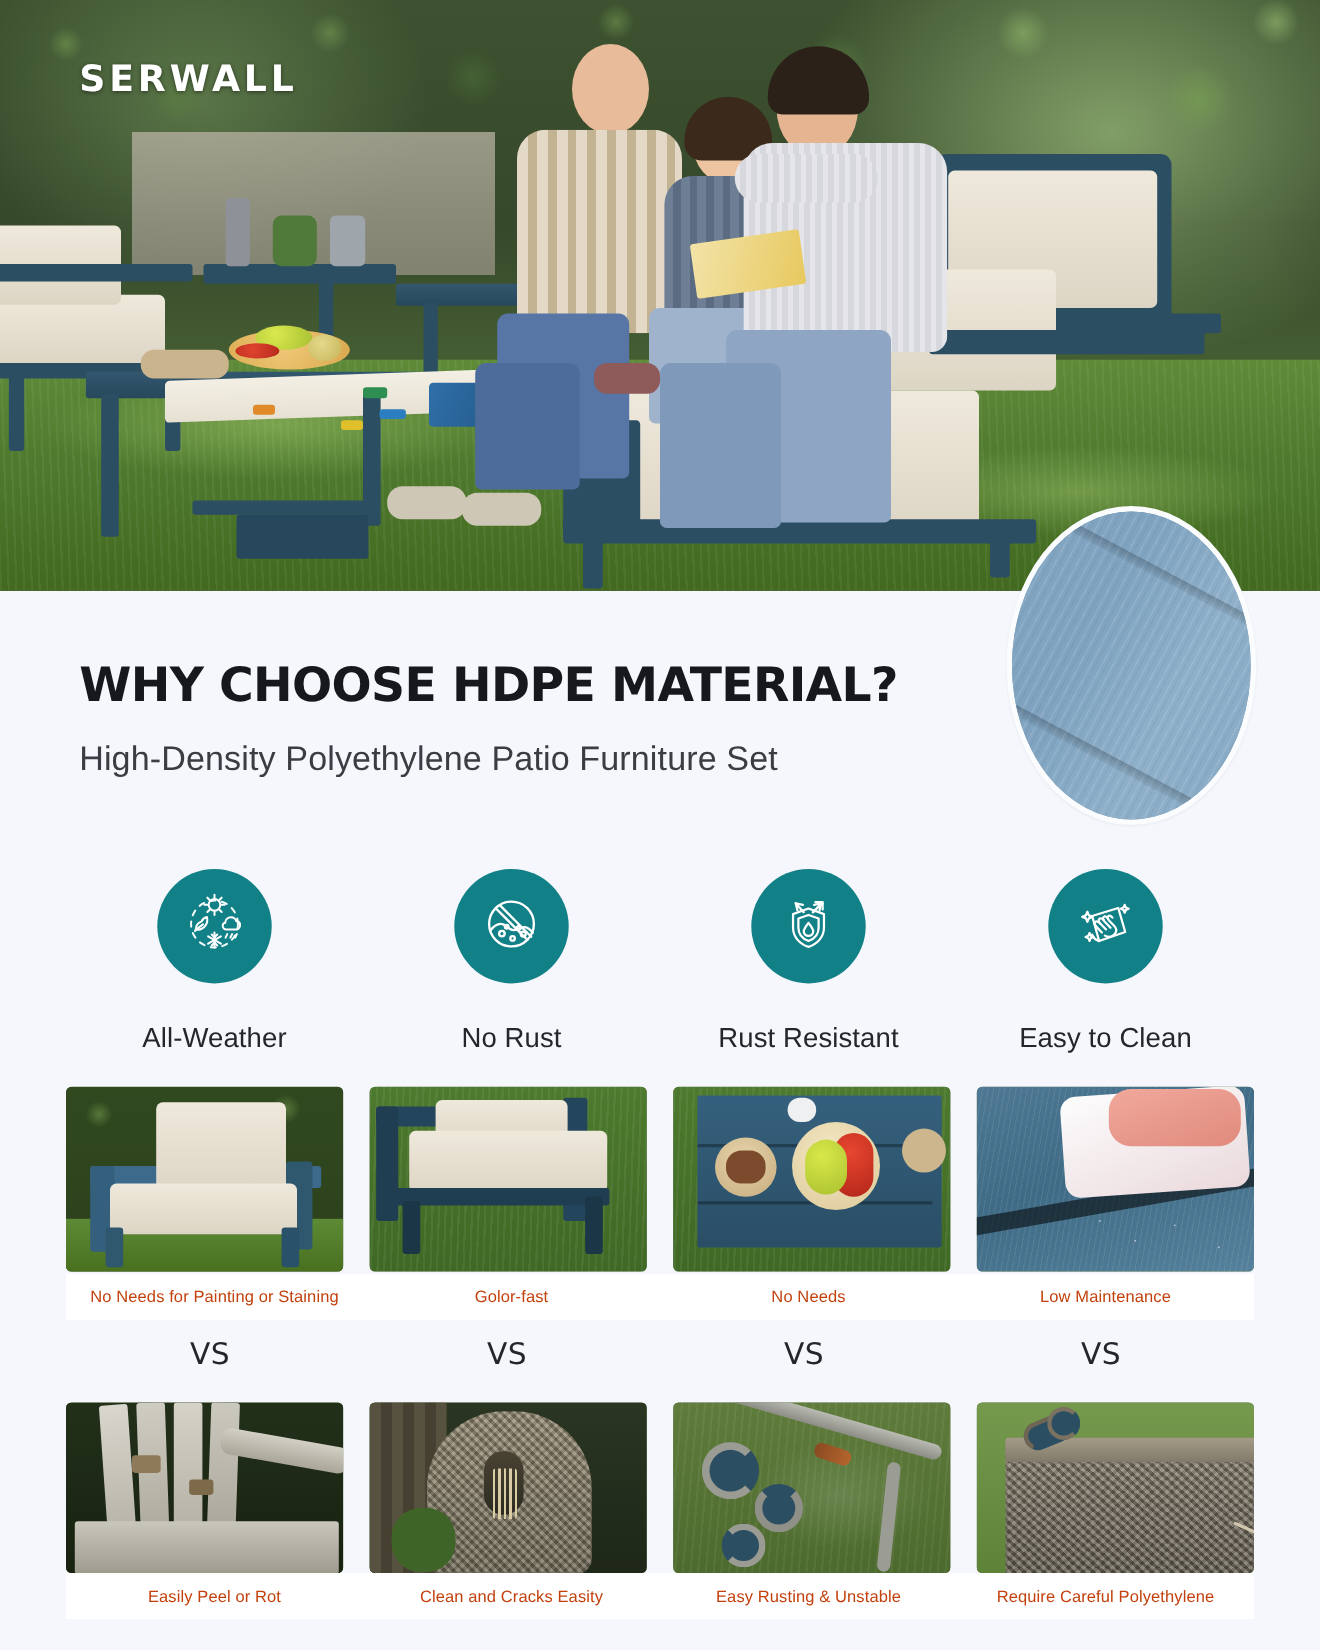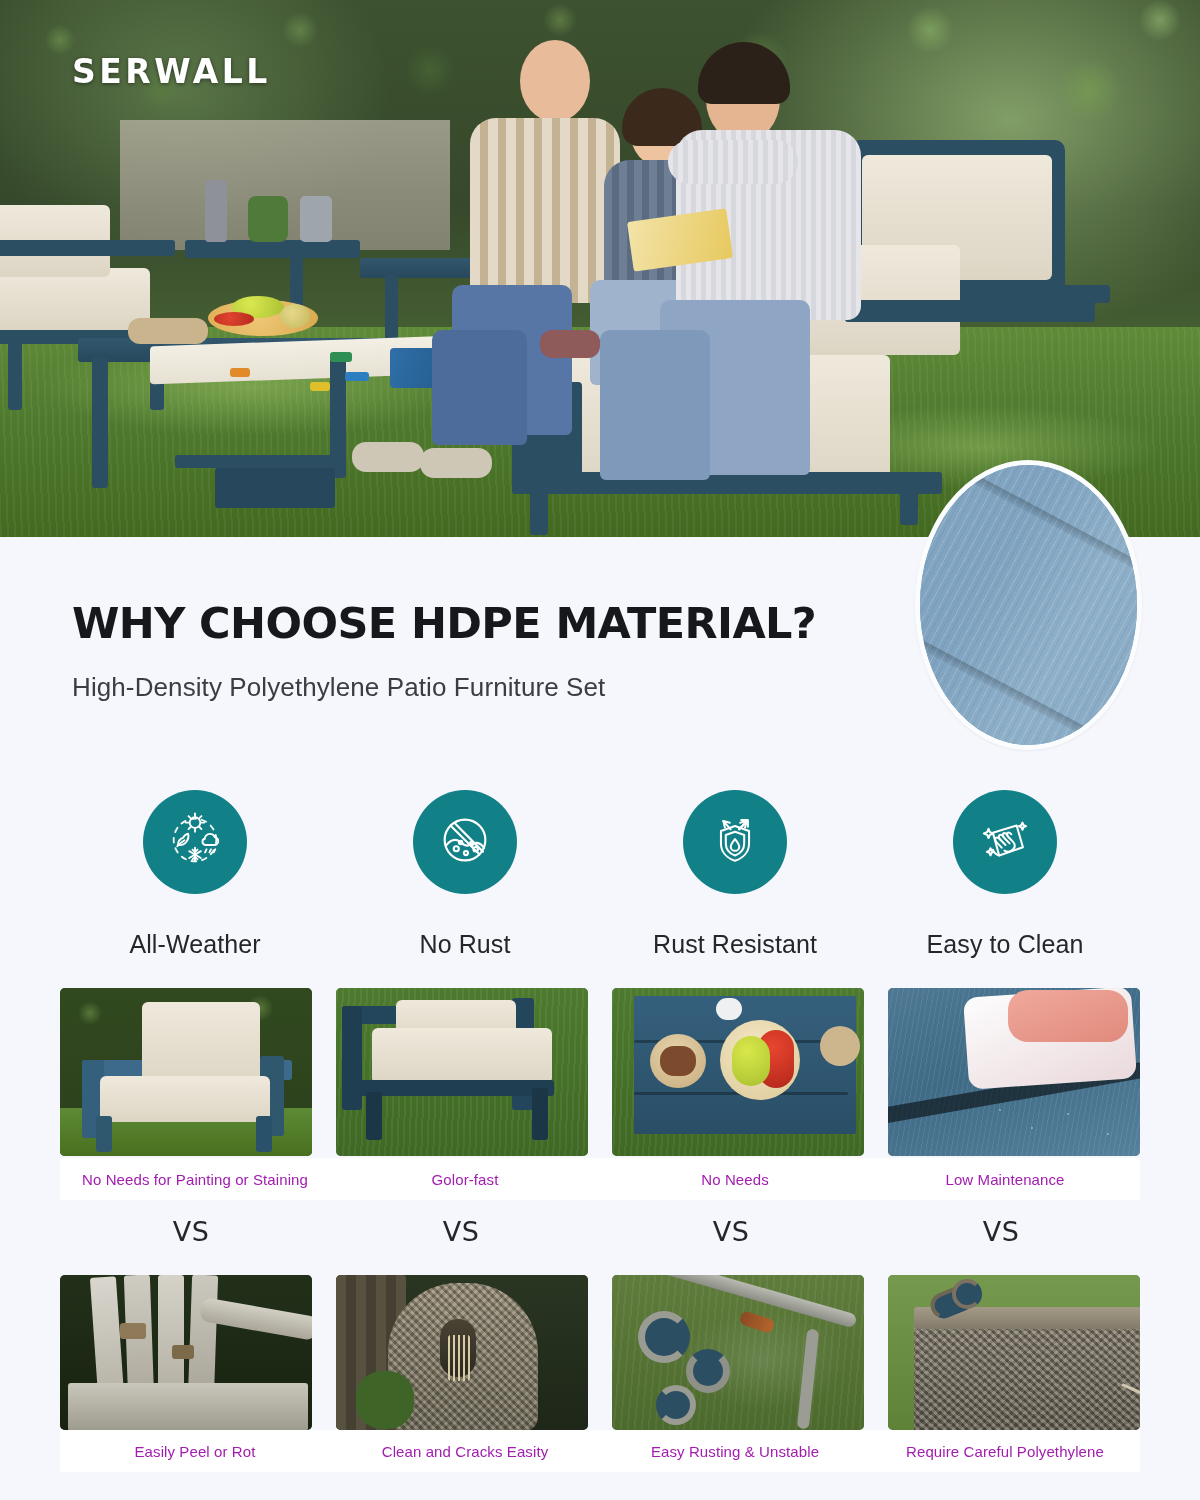--- a/index.html
+++ b/index.html
@@ -116,21 +116,21 @@
 
   
   .headline {
     position:absolute; left:72px; top:598px;
     font-family:"DejaVu Sans", sans-serif;
     font-weight:700; font-size:43px; letter-spacing:-.6px;
     color:#16181b;
   }
   .subhead {
     position:absolute; left:72px; top:672px;
-    font-size:26px; color:#3a3d42; letter-spacing:.1px;
+    font-size:31px; color:#3a3d42; letter-spacing:.1px;
   }
 
   
   .features {
     position:absolute; left:60px; top:790px; width:1080px;
     display:flex;
   }
   .feature { width:25%; display:flex; flex-direction:column; align-items:center; }
   .f-circle {
     width:104px; height:104px; border-radius:50%;
@@ -156,21 +156,21 @@
 
   .caption-bar {
     position:absolute; left:60px; width:1080px; height:42px;
     background:#ffffff;
     display:flex;
   }
   #cap-top { top:1158px; }
   #cap-bottom { top:1430px; }
   .caption {
     width:25%; display:flex; align-items:center; justify-content:center;
-    font-size:15px; color:#a21caf; letter-spacing:.1px;
+    font-size:15px; color:#c2410c; letter-spacing:.1px;
   }
 
   .vs-row {
     position:absolute; left:56px; top:1216px; width:1080px;
     display:flex;
   }
   .vs {
     width:25%; text-align:center;
     font-size:27px; color:#24262a; letter-spacing:.5px;
     font-family:"DejaVu Sans", sans-serif;

